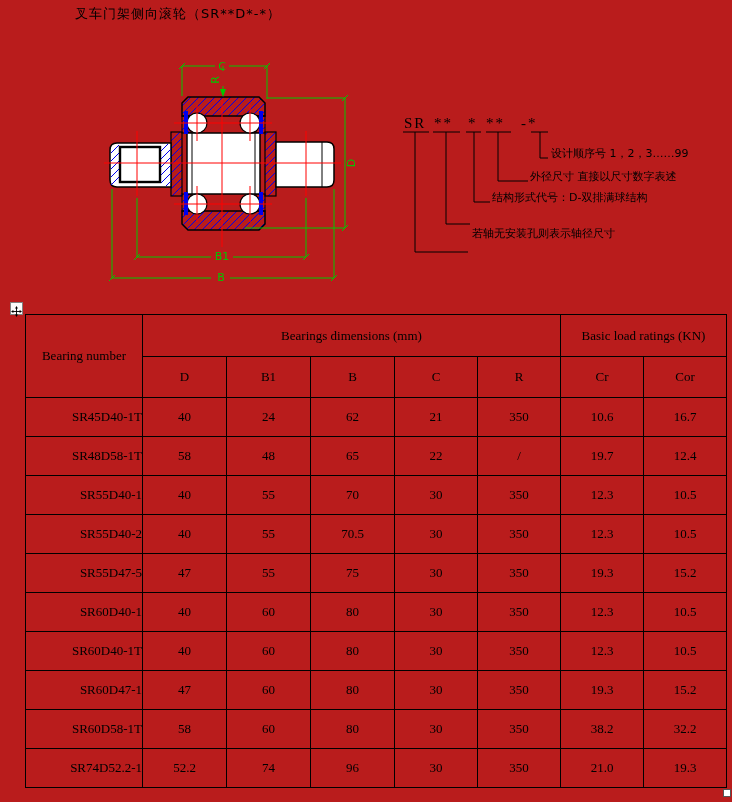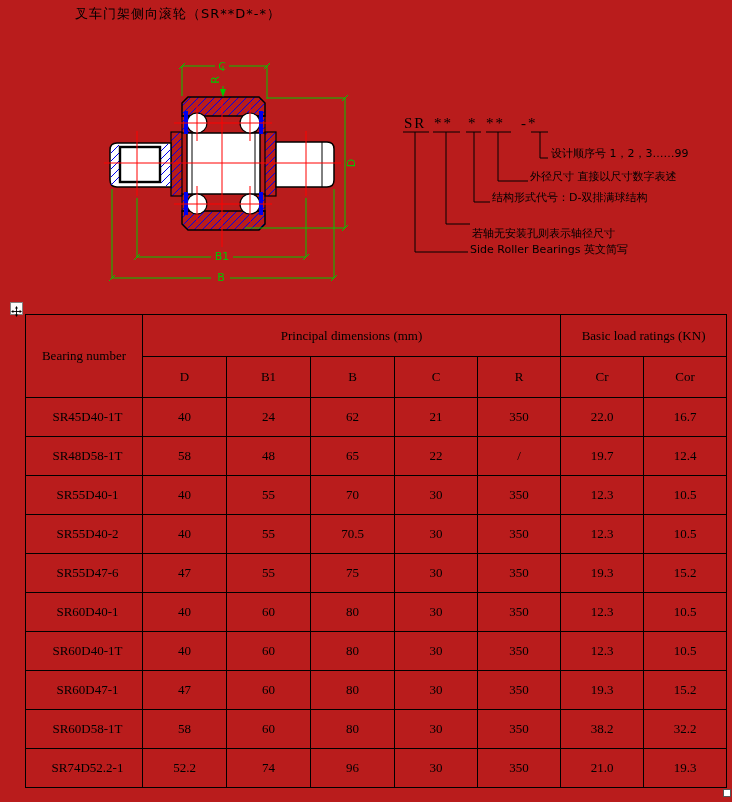--- a/index.html
+++ b/index.html
@@ -28,21 +28,21 @@
     position:absolute;left:25px;top:314px;border-collapse:collapse;table-layout:fixed;
     width:701px;font-size:13px;
   }
   .tbl td,.tbl th{
     border:1px solid #000;font-weight:normal;text-align:center;vertical-align:middle;
     padding:0;overflow:hidden;font-size:13px;
   }
   .tbl .h1{height:42px;}
   .tbl .h2 th{height:40px;}
   .tbl .dr td{height:38px;}
-  .tbl td.bn{text-align:center;padding-left:7px;}
+  .tbl td.bn{text-align:right;padding-left:7px;}
   .wavy{
     text-decoration-style:wavy;text-decoration-color:#ff0000;
     text-decoration-thickness:1px;text-underline-offset:3px;
   }
   
   .move-handle{
     position:absolute;left:10px;top:302px;width:13px;height:13px;box-sizing:border-box;
     border:1px solid #808080;background:#fbfbfb;cursor:move;
   }
   .resize-handle{
@@ -165,21 +165,20 @@
   <span class="code-seg" style="left:404px">SR</span>
   <span class="code-seg" style="left:434px">**</span>
   <span class="code-seg" style="left:468px">*</span>
   <span class="code-seg" style="left:486px">**</span>
   <span class="code-seg" style="left:521px">-*</span>
 
   <div class="anno" style="left:551px;top:146px">设计顺序号 1，2，3……99</div>
   <div class="anno" style="left:530px;top:169px">外径尺寸 直接以尺寸数字表述</div>
   <div class="anno" style="left:492px;top:190px">结构形式代号：D-双排满球结构</div>
   <div class="anno" style="left:472px;top:226px">若轴无安装孔则表示轴径尺寸</div>
-  <div class="anno" style="left:470px;top:242px">Side Roller Bearings 英文简写</div>
 
   <div class="move-handle">
     <svg width="11" height="11" viewBox="0 0 12 12">
       <path d="M6,1.5 V10.5 M1.5,6 H10.5" stroke="#000" stroke-width="1" fill="none"></path>
       <polygon points="6,0 4.4,2.6 7.6,2.6" fill="#000"></polygon>
       <polygon points="6,12 4.4,9.4 7.6,9.4" fill="#000"></polygon>
       <polygon points="0,6 2.6,4.4 2.6,7.6" fill="#000"></polygon>
       <polygon points="12,6 9.4,4.4 9.4,7.6" fill="#000"></polygon>
     </svg>
   </div>
@@ -191,40 +190,40 @@
         <col style="width:84px">
         <col style="width:84px">
       <col style="width:83px">
         <col style="width:83px">
         <col style="width:83px">
         <col style="width:83px">
     </colgroup>
     <tbody>
         <tr class="h1">
       <th rowspan="2">Bearing number</th>
-      <th colspan="5">Principal dimensions (mm)</th>
+      <th colspan="5">Bearings dimensions (mm)</th>
       <th colspan="2">Basic load ratings (KN)</th>
     </tr>
     <tr class="h2">
       <th>D</th>
       <th>B1</th>
       <th>B</th>
       <th>C</th>
       <th>R</th>
       <th>Cr</th>
       <th><span class="wavy">Cor</span></th>
     </tr>
     <tr class="dr">
       <td class="bn">SR45D40-1T</td>
       <td>40</td>
       <td>24</td>
       <td>62</td>
       <td>21</td>
       <td>350</td>
-      <td>22.0</td>
+      <td>10.6</td>
       <td>16.7</td>
     </tr>
     <tr class="dr">
       <td class="bn">SR48D58-1T</td>
       <td>58</td>
       <td>48</td>
       <td>65</td>
       <td>22</td>
       <td>/</td>
       <td>19.7</td>
@@ -244,21 +243,21 @@
       <td class="bn">SR55D40-2</td>
       <td>40</td>
       <td>55</td>
       <td>70.5</td>
       <td>30</td>
       <td>350</td>
       <td>12.3</td>
       <td>10.5</td>
     </tr>
     <tr class="dr">
-      <td class="bn">SR55D47-6</td>
+      <td class="bn">SR55D47-5</td>
       <td>47</td>
       <td>55</td>
       <td>75</td>
       <td>30</td>
       <td>350</td>
       <td>19.3</td>
       <td>15.2</td>
     </tr>
     <tr class="dr">
       <td class="bn">SR60D40-1</td>

